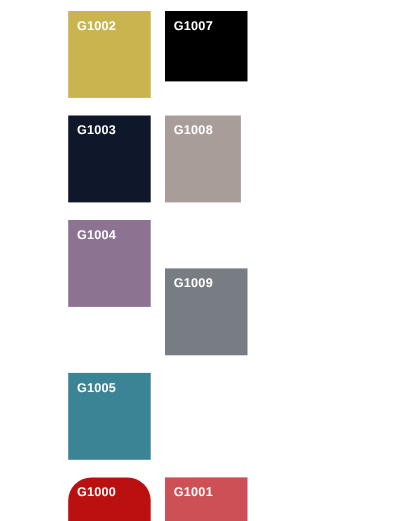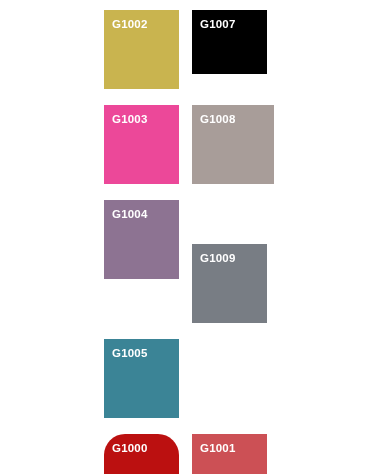--- a/index.html
+++ b/index.html
@@ -13,21 +13,21 @@
     height: 474px;
     font-family: "Liberation Sans", sans-serif;
     overflow: hidden;
   }
   #swatch-grid {
     position: relative;
     width: 370px;
     height: 474px;
     background: #ffffff;
     box-sizing: border-box;
-    padding: 10px 0 0 104px;
+    padding: 10px 0 0 62px;
   }
   .swatch-row {
     display: flex;
     flex-direction: row;
     gap: 13px;
     margin-bottom: 16px;
   }
   .swatch-row:last-child {
     margin-bottom: 0;
   }
@@ -61,24 +61,24 @@
 <div id="swatch-grid" style="background: rgb(255, 255, 255);">
     <div class="swatch-row">
       <div class="swatch" style="width: 75px; height: 79px; background: rgb(201, 180, 79);">
         <span class="swatch-label" style="color: rgb(255, 255, 255);">G1002</span>
       </div>
       <div class="swatch" style="width: 75px; height: 64px; background: #000000;">
         <span class="swatch-label" style="color: rgb(255, 255, 255);">G1007</span>
       </div>
     </div>
     <div class="swatch-row">
-      <div class="swatch" style="width: 75px; height: 79px; background: #ec4899;">
+      <div class="swatch" style="width: 75px; height: 79px; background: #0f172a;">
         <span class="swatch-label" style="color: rgb(255, 255, 255);">G1003</span>
       </div>
-      <div class="swatch" style="width: 82px; height: 79px; background: rgb(168, 157, 153); text-align: right;">
+      <div class="swatch" style="width: 69px; height: 79px; background: rgb(168, 157, 153); text-align: right;">
         <span class="swatch-label" style="color: rgb(255, 255, 255);">G1008</span>
       </div>
     </div>
     <div class="swatch-row">
       <div class="swatch" style="width: 75px; height: 79px; background: rgb(141, 115, 146);">
         <span class="swatch-label" style="color: rgb(255, 255, 255);">G1004</span>
       </div>
       <div class="swatch" style="width: 75px; height: 79px; background: rgb(120, 125, 132); margin-top: 44px;">
         <span class="swatch-label" style="color: rgb(255, 255, 255);">G1009</span>
       </div>

